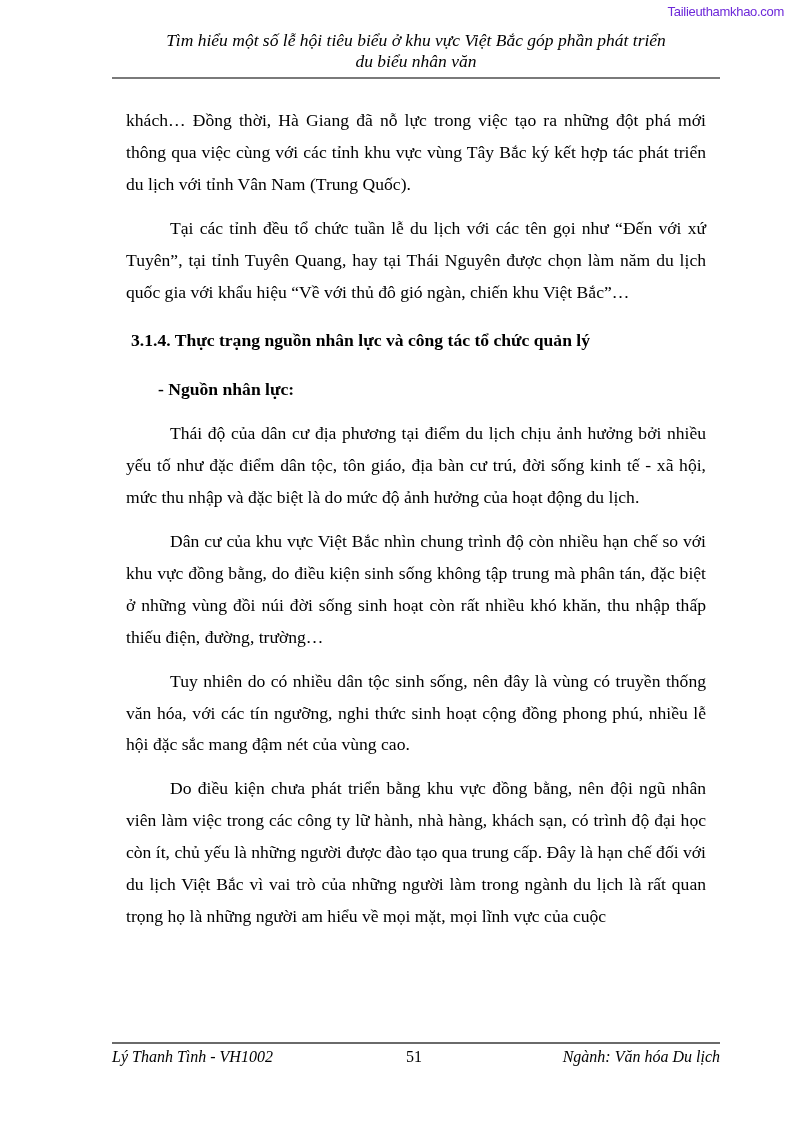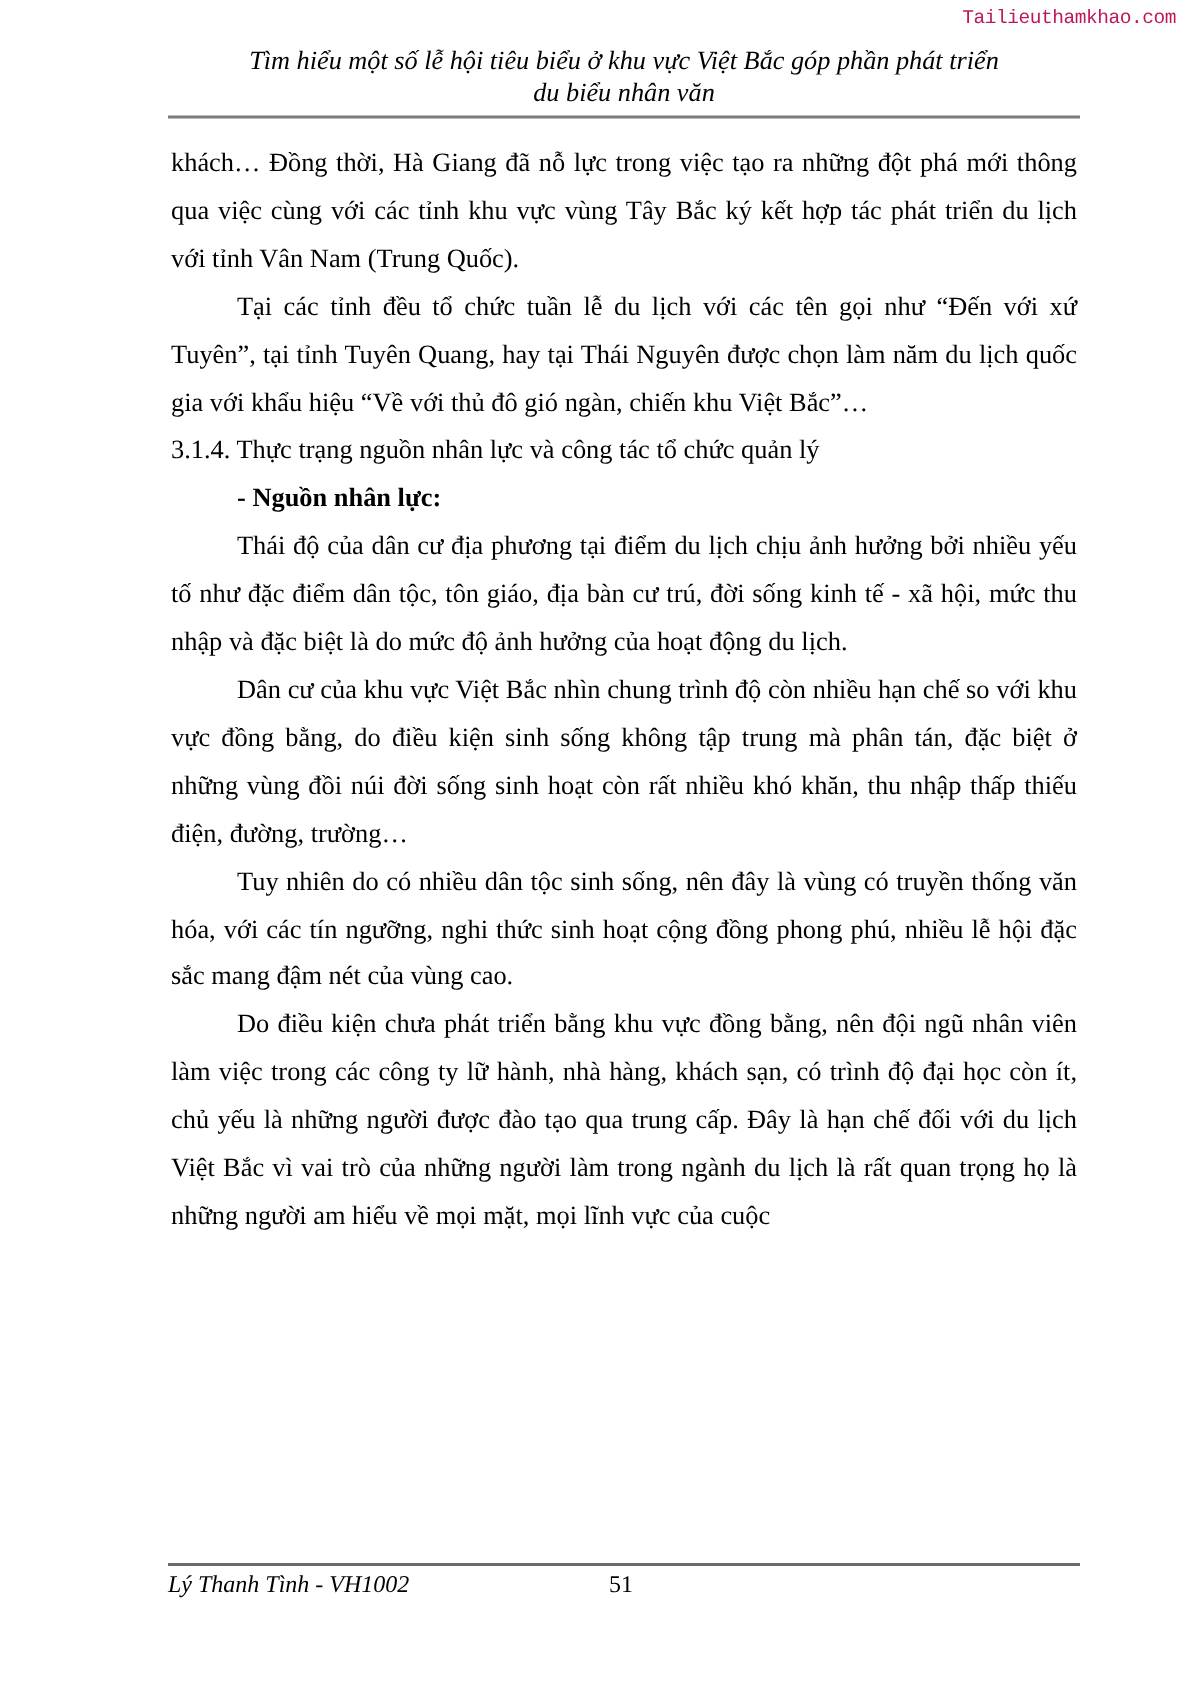--- a/index.html
+++ b/index.html
@@ -12,23 +12,23 @@
       height: 1123px;
       position: relative;
       overflow: hidden;
       font-family: "Liberation Serif", serif;
       color: #000;
     }
     .watermark {
       position: absolute;
       top: 4px;
       right: 10px;
-      font-family: Liberation Mono, monospace;
+      font-family: Liberation Sans, sans-serif;
       font-size: 13px;
-      color: #be185d;
+      color: #6d28d9;
       letter-spacing: -0.3px;
     }
     .running-header {
       position: absolute;
       top: 30px;
       left: 112px;
       width: 608px;
       text-align: center;
       font-style: italic;
       font-size: 17.5px;
@@ -44,29 +44,29 @@
     }
     .body-text {
       position: absolute;
       top: 93px;
       left: 114px;
       width: 604px;
       font-size: 17.6px;
       line-height: 31.9px;
     }
     .body-text p {
-      margin: 0;
+      margin: 12px;
       text-align: justify;
     }
     .body-text p.indent {
       text-indent: 44px;
     }
     .body-text .section-heading {
-      font-weight: normal;
-      margin: 0;
+      font-weight: bold;
+      margin: 17px;
     }
     .body-text .sub-heading {
       font-weight: bold;
       margin: 0;
       padding-left: 44px;
     }
     .footer-rule {
       position: absolute;
       top: 1042px;
       left: 112px;
@@ -117,13 +117,14 @@
   <p class="indent">Thái độ của dân cư địa phương tại điểm du lịch chịu ảnh hưởng bởi nhiều yếu tố như đặc điểm dân tộc, tôn giáo, địa bàn cư trú, đời sống kinh tế - xã hội, mức thu nhập và đặc biệt là do mức độ ảnh hưởng của hoạt động du lịch.</p>
   <p class="indent">Dân cư của khu vực Việt Bắc nhìn chung trình độ còn nhiều hạn chế so với khu vực đồng bằng, do điều kiện sinh sống không tập trung mà phân tán, đặc biệt ở những vùng đồi núi đời sống sinh hoạt còn rất nhiều khó khăn, thu nhập thấp thiếu điện, đường, trường…</p>
   <p class="indent">Tuy nhiên do có nhiều dân tộc sinh sống, nên đây là vùng có truyền thống văn hóa, với các tín ngưỡng, nghi thức sinh hoạt cộng đồng phong phú, nhiều lễ hội đặc sắc mang đậm nét của vùng cao.</p>
   <p class="indent">Do điều kiện chưa phát triển bằng khu vực đồng bằng, nên đội ngũ nhân viên làm việc trong các công ty lữ hành, nhà hàng, khách sạn, có trình độ đại học còn ít, chủ yếu là những người được đào tạo qua trung cấp. Đây là hạn chế đối với du lịch Việt Bắc vì vai trò của những người làm trong ngành du lịch là rất quan trọng họ là những người am hiểu về mọi mặt, mọi lĩnh vực của cuộc</p>
 </div>
 
 <div class="footer-rule"></div>
 <div class="footer">
   <span class="left">Lý Thanh Tình - VH1002</span>
   <span class="center">51</span>
+  <span class="right">Ngành: Văn hóa Du lịch</span>
 </div>
 
 </body></html>

